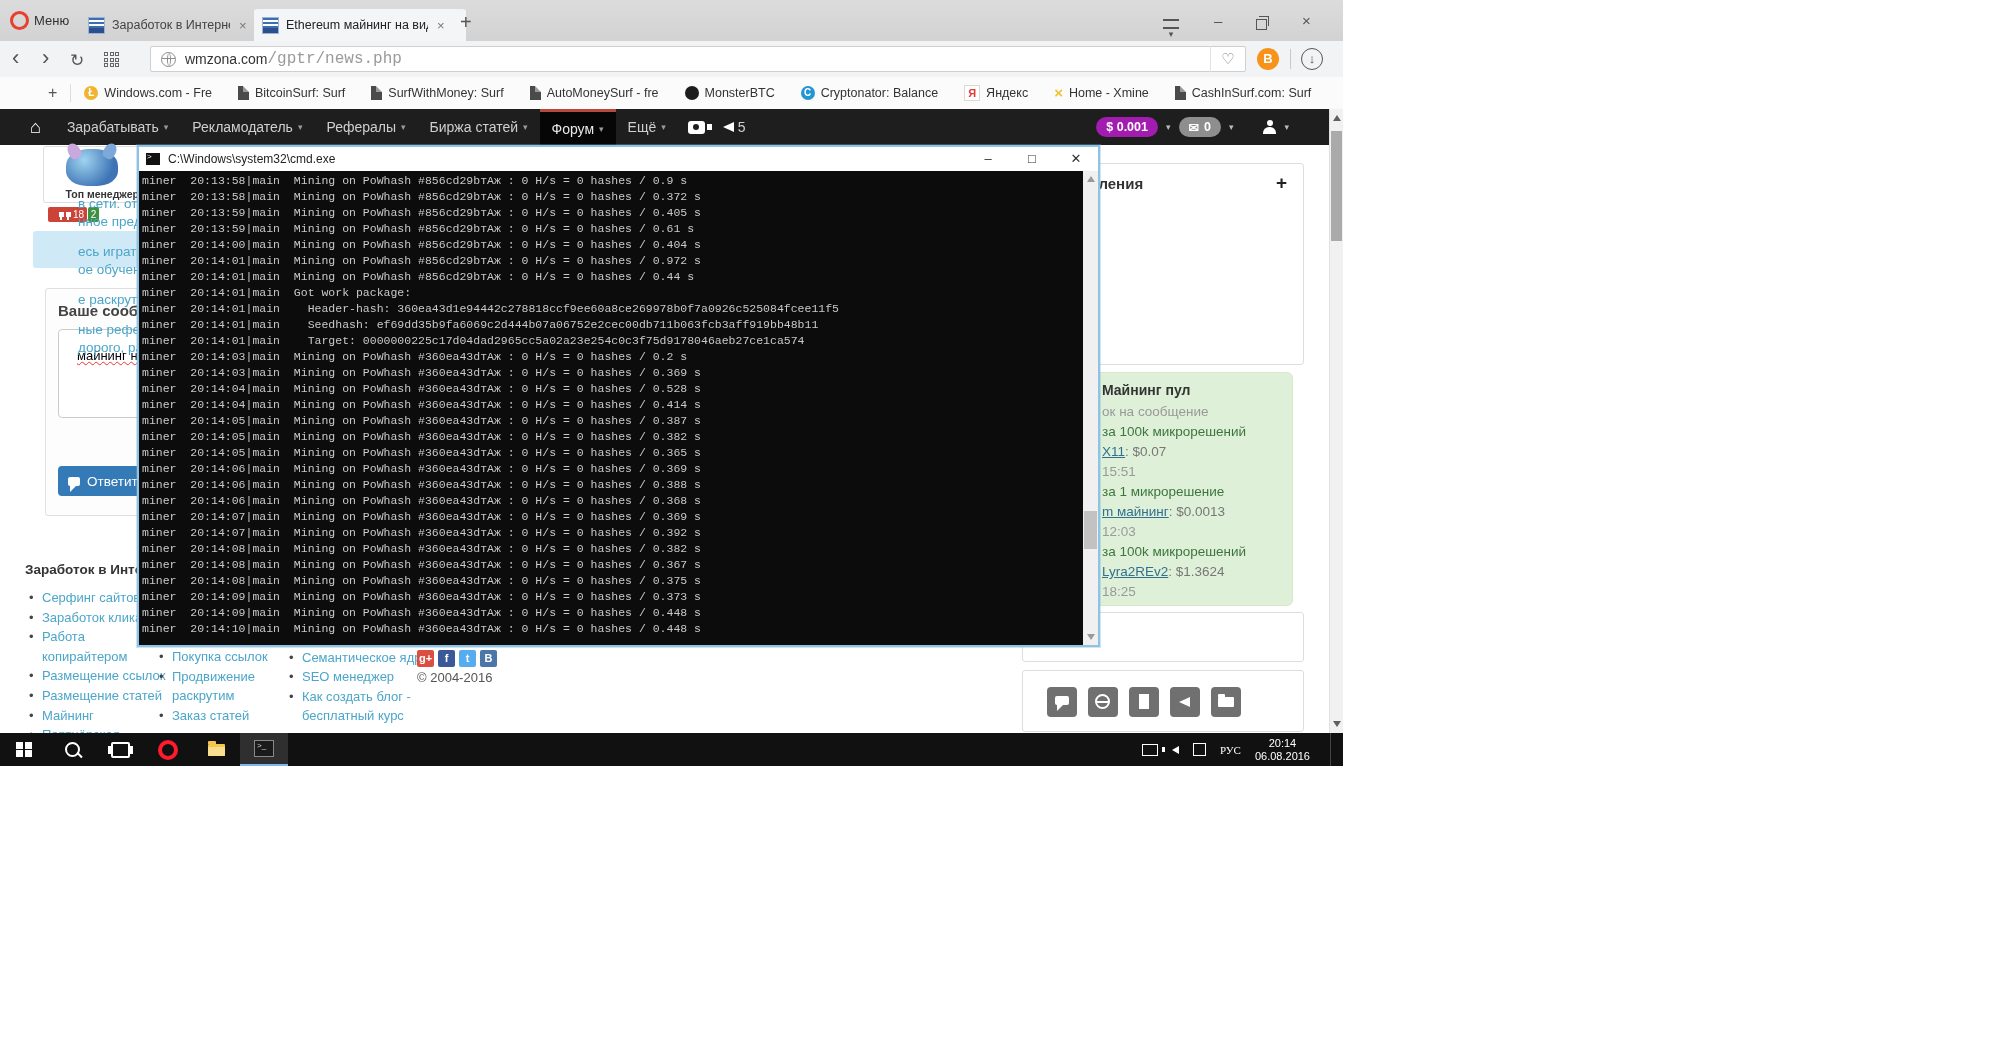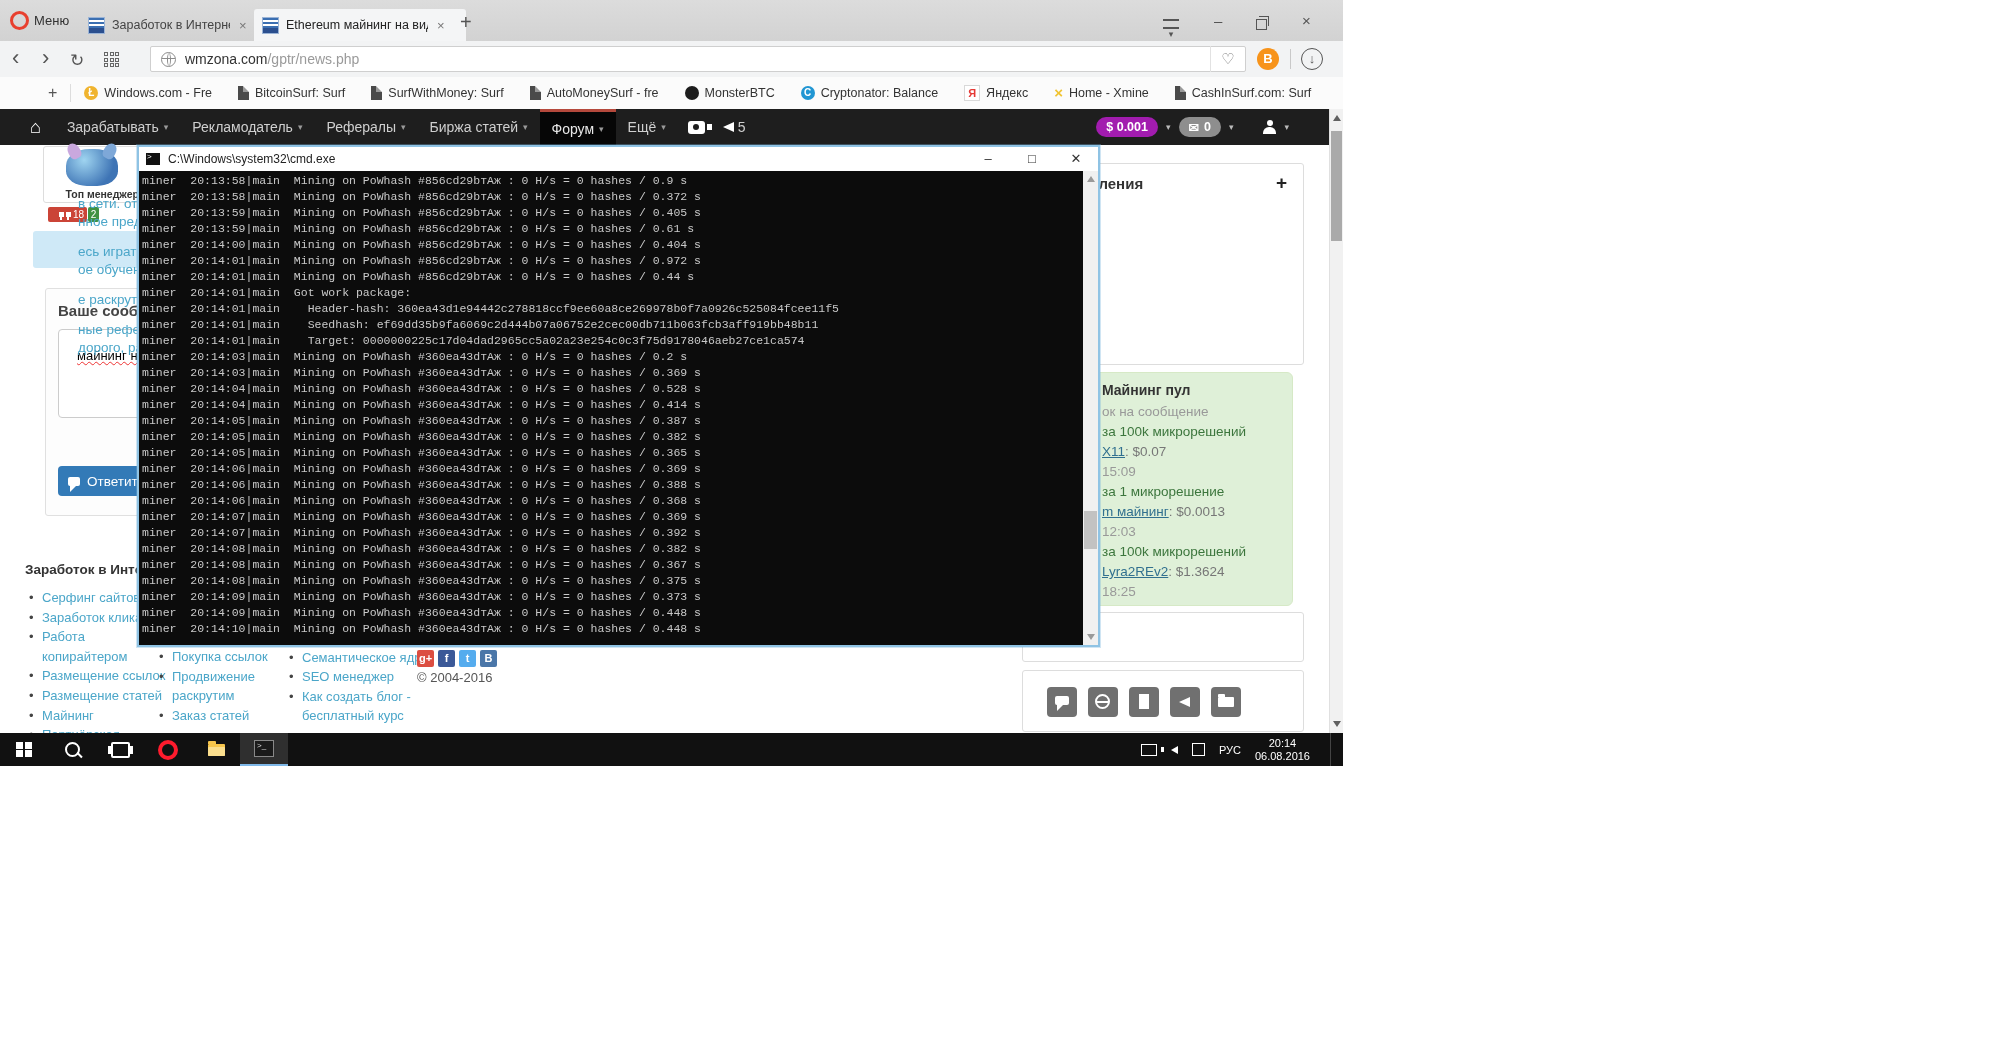--- a/index.html
+++ b/index.html
@@ -28,21 +28,21 @@
   .toolbar{position:absolute;left:0;top:41px;width:1343px;height:36px;background:#f2f3f4;border-bottom:1px solid #d9d9d9;}
   .navbtn{position:absolute;top:3px;color:#555;font-size:22px;line-height:28px;}
   .reload{font-size:17px;top:6px;}
   .sd-grid{position:absolute;left:104px;top:11px;width:15px;height:15px;display:grid;grid-template-columns:repeat(3,1fr);grid-template-rows:repeat(3,1fr);gap:1.5px;}
   .sd-grid i{border:1px solid #666;}
   .urlfield{position:absolute;left:150px;top:5px;width:1096px;height:26px;background:#fff;border:1px solid #cfcfcf;border-radius:2px;display:flex;align-items:center;box-sizing:border-box;}
   .globe{width:13px;height:13px;border:1.5px solid #8b8b8b;border-radius:50%;margin:0 9px 0 10px;position:relative;flex:0 0 auto;}
   .globe::before{content:"";position:absolute;left:0;top:5px;width:13px;border-top:1.5px solid #8b8b8b;}
   .globe::after{content:"";position:absolute;left:4.5px;top:0;width:4px;height:13px;border:1.5px solid #8b8b8b;border-top:none;border-bottom:none;border-radius:50%;box-sizing:border-box;}
   .url-host{font-size:14px;color:#333;}
-  .url-path{font-size:14px;color:#9a9a9a;}
+  .url-path{font-size:16px;color:#9a9a9a;font-family:Liberation Mono, monospace;}
   .heart-seg{margin-left:auto;width:34px;height:26px;border-left:1px solid #e2e2e2;display:flex;align-items:center;justify-content:center;color:#777;font-size:15px;}
   .btc{position:absolute;left:1257px;top:7px;width:22px;height:22px;border-radius:50%;background:#f7931a;color:#fff;font-weight:bold;font-size:13px;text-align:center;line-height:22px;}
   .tsep{position:absolute;left:1290px;top:8px;width:1px;height:20px;background:#c9c9c9;}
   .dl{position:absolute;left:1301px;top:7px;width:20px;height:20px;border:1.5px solid #555;border-radius:50%;color:#555;font-size:13px;text-align:center;line-height:19px;}
 
   .bookmarks{position:absolute;left:0;top:77px;width:1343px;height:32px;background:#fbfbfb;border-bottom:1px solid #e3e3e3;display:flex;align-items:center;font-size:12.5px;color:#333;}
   .bm-add{margin-left:48px;font-size:16px;color:#555;}
   .bm-div{width:1px;height:18px;background:#ddd;margin:0 13px;}
   .bm{display:flex;align-items:center;gap:6px;margin-right:26px;white-space:nowrap;}
   .ic-circle{width:14px;height:14px;border-radius:50%;color:#fff;font-size:10px;font-weight:bold;text-align:center;line-height:14px;flex:0 0 auto;}
@@ -167,21 +167,21 @@
   .ic-folder::before{content:"";position:absolute;left:0;top:-3px;width:8px;height:3px;background:#f7c64c;border-radius:1px 1px 0 0;}
   .ic-folder::after{content:"";position:absolute;left:0;top:3px;width:17px;height:9px;background:#fbdf8e;border-radius:1px;}
   .ic-cmdtb{width:18px;height:15px;background:#1a1a1a;border:1px solid #888;position:relative;}
   .ic-cmdtb::after{content:">_";position:absolute;left:2px;top:0;color:#ddd;font-size:8px;}
   .tray{margin-left:auto;display:flex;align-items:center;gap:14px;color:#fff;margin-right:8px;}
   .ic-net{width:14px;height:10px;border:1.5px solid #fff;position:relative;}
   .ic-net::after{content:"";position:absolute;left:3px;top:10px;width:6px;border-top:1.5px solid #fff;}
   .ic-spk{width:0;height:0;border-top:4px solid transparent;border-bottom:4px solid transparent;border-right:7px solid #fff;position:relative;}
   .ic-spk::before{content:"";position:absolute;left:-10px;top:-2.5px;width:3px;height:5px;background:#fff;}
   .ic-sq{width:11px;height:11px;border:1.5px solid #fff;}
-  .tb-lang{font-size:11px;}
+  .tb-lang{font-size:11px;font-family:Liberation Serif, serif;}
   .tb-clock{font-size:11px;line-height:13px;text-align:center;}
   .tb-edge{width:4px;height:33px;border-left:1px solid #444;margin-left:6px;}
 </style>
 </head>
 <body>
 
 <div id="canvas">
 <div id="screen">
 
   <div class="tabbar">
@@ -385,21 +385,21 @@
   <div class="adline" style="top:262px;">ое обучение + бонус $50</div>
   <div class="adline" style="top:292px;">е раскрутим форум</div>
   <div class="adline" style="top:322px;">ные рефералы больше 100 в</div>
   <div class="adline" style="top:340px;">дорого, разбирай!</div>
 
   <div class="abs pool">
     <div class="pl" style="top:9px;"><b>Майнинг пул</b></div>
     <div class="pl" style="top:31px;"><span class="gray">ок на сообщение</span></div>
     <div class="pl" style="top:51px;">за 100k микрорешений</div>
     <div class="pl" style="top:71px;"><span class="plink">X11</span><span class="pval">: $0.07</span></div>
-    <div class="pl" style="top:91px;"><span class="gray">15:09</span></div>
+    <div class="pl" style="top:91px;"><span class="gray">15:51</span></div>
     <div class="pl" style="top:111px;">за 1 микрорешение</div>
     <div class="pl" style="top:131px;"><span class="plink">m майнинг</span><span class="pval">: $0.0013</span></div>
     <div class="pl" style="top:151px;"><span class="gray">12:03</span></div>
     <div class="pl" style="top:171px;">за 100k микрорешений</div>
     <div class="pl" style="top:191px;"><span class="plink">Lyra2REv2</span><span class="pval">: $1.3624</span></div>
     <div class="pl" style="top:211px;"><span class="gray">18:25</span></div>
   </div>
 
   <div class="abs card side-card2"></div>
   <div class="abs card side-card3">

